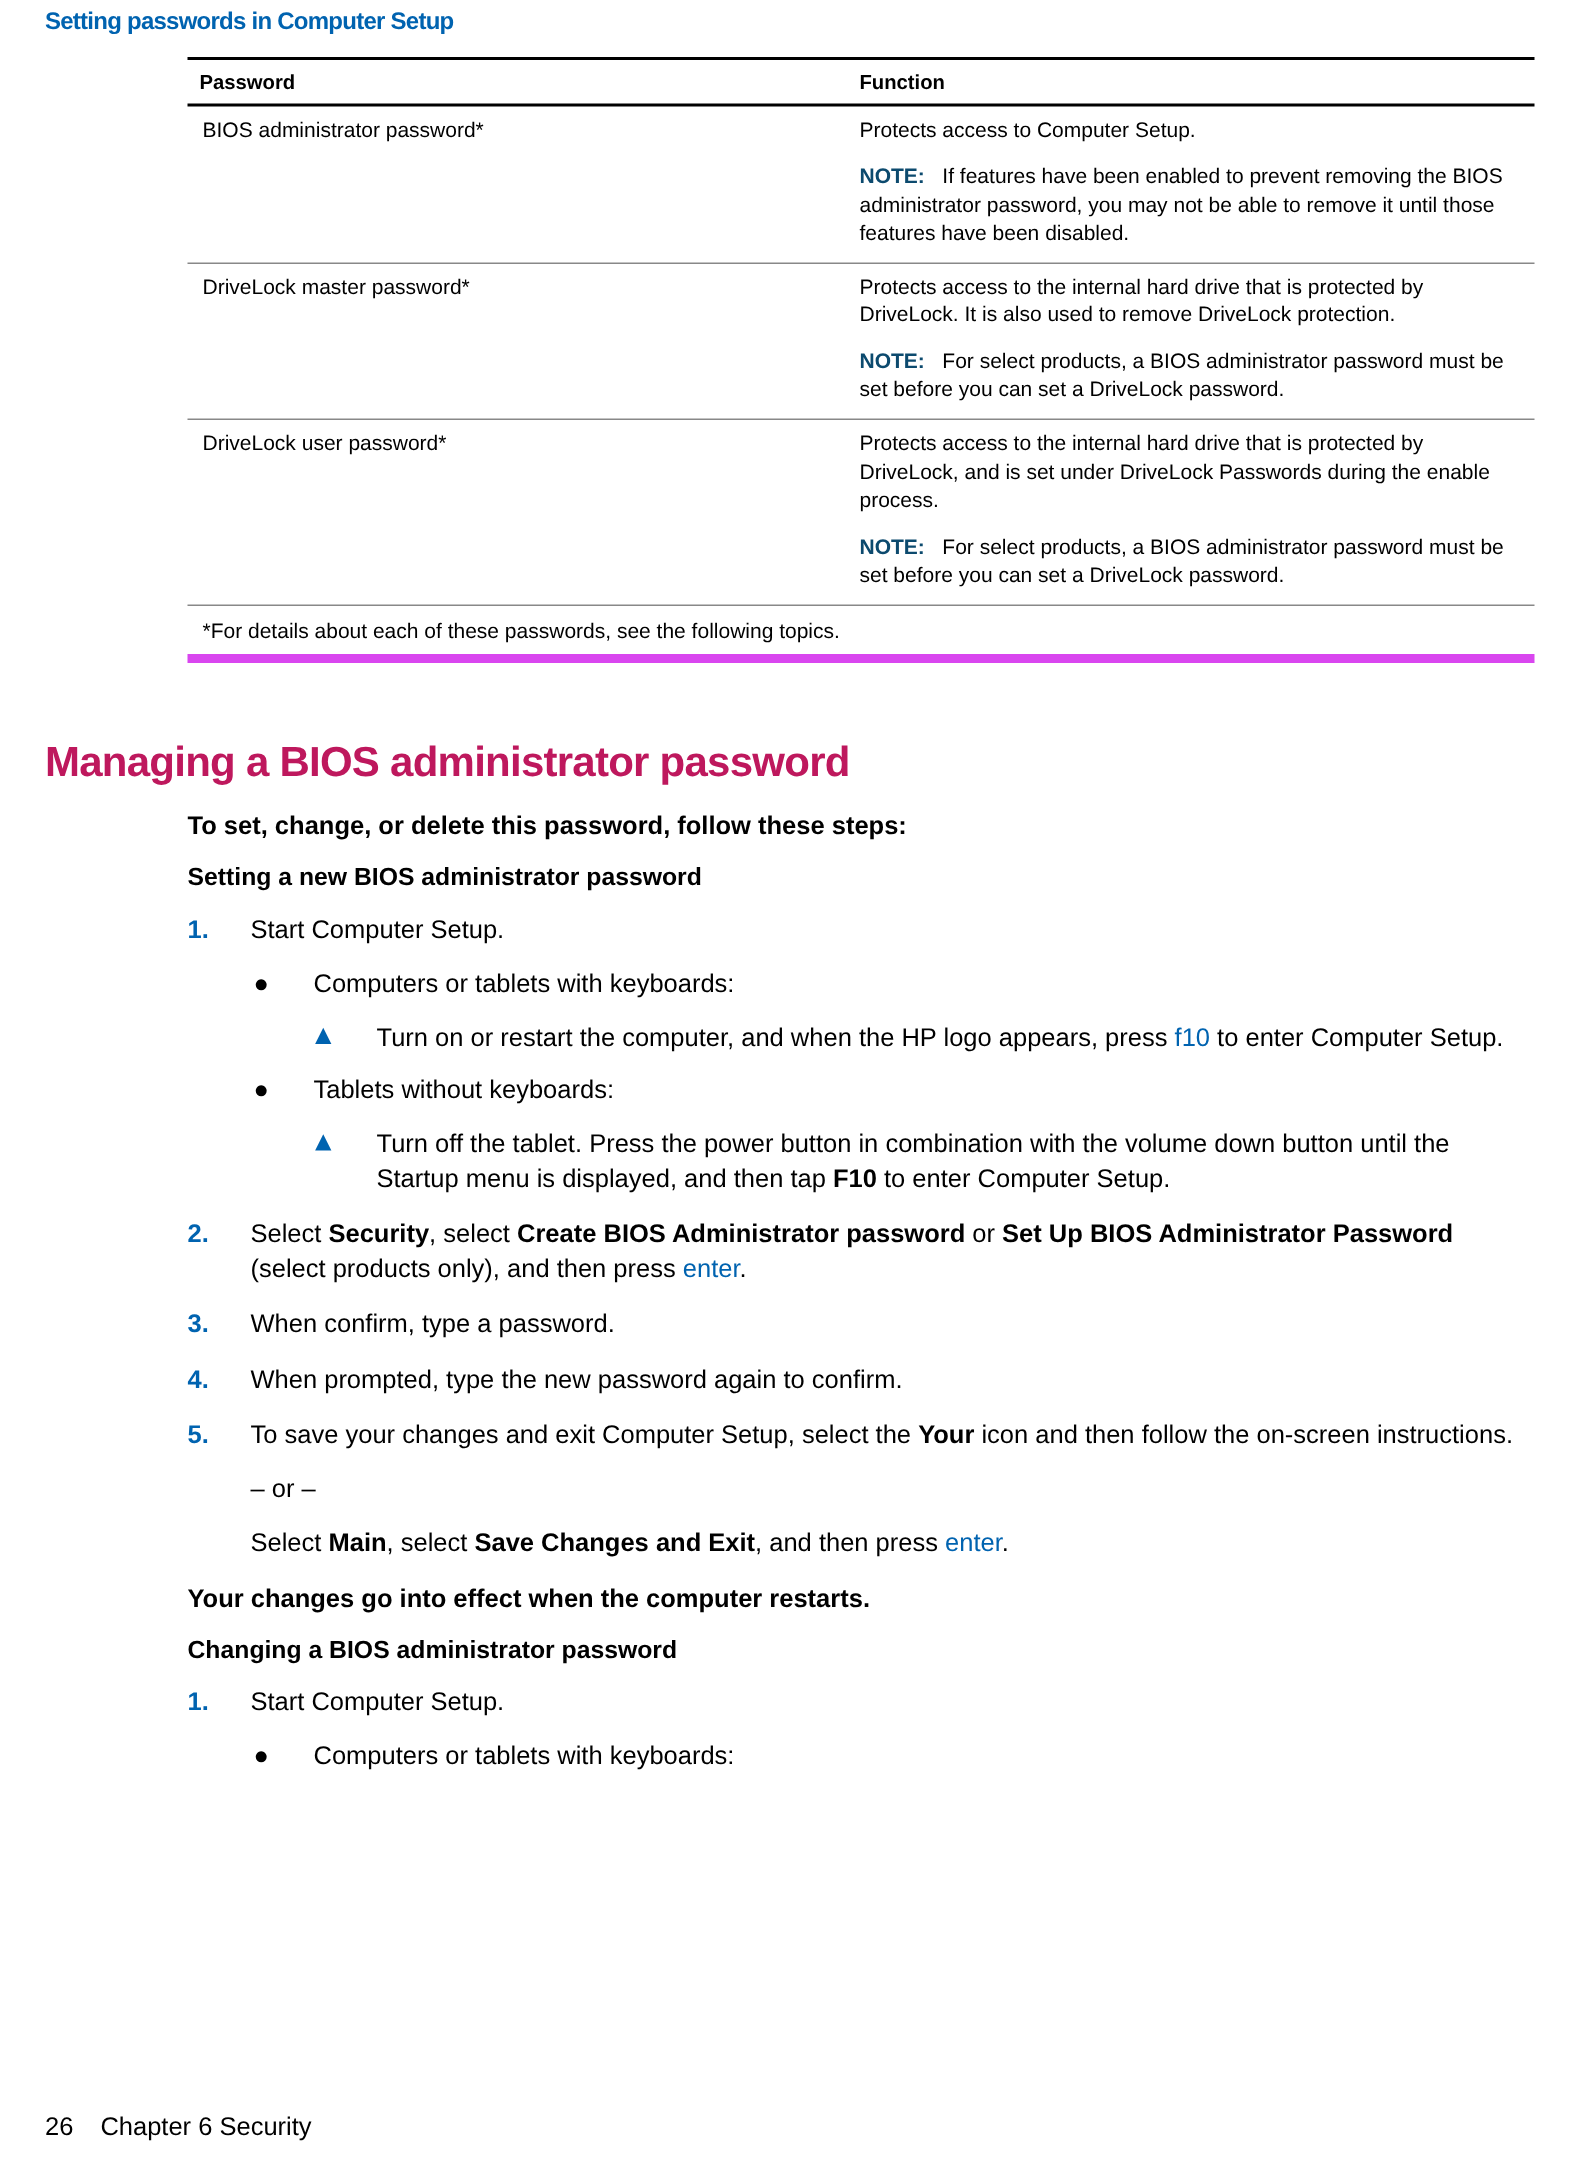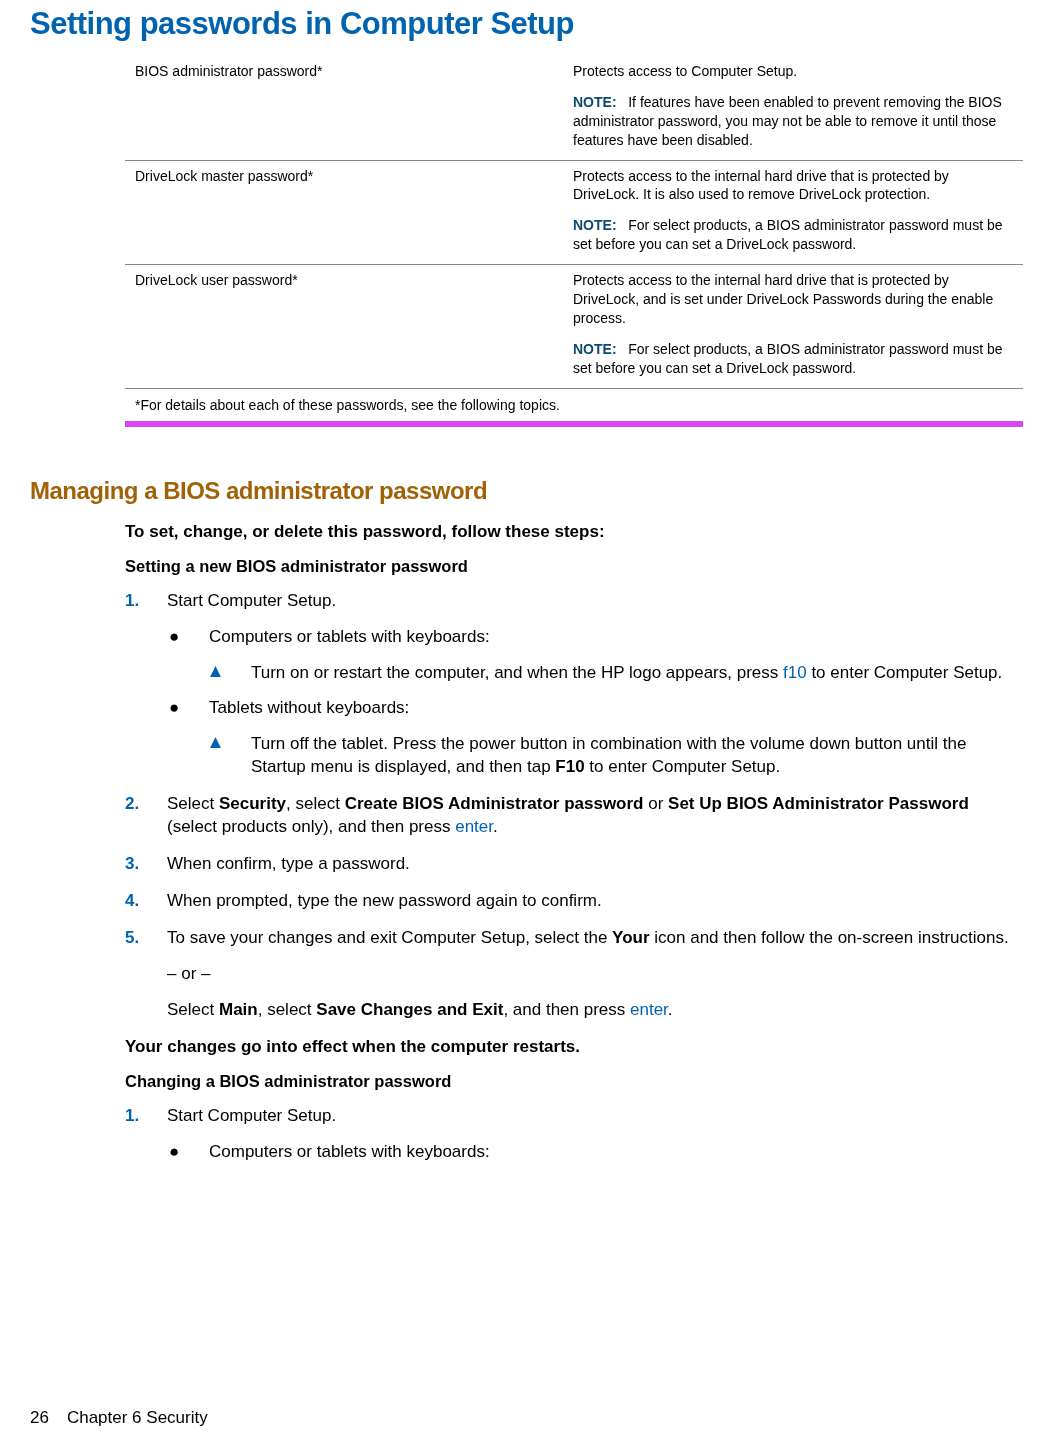--- a/index.html
+++ b/index.html
@@ -9,30 +9,30 @@
     color: #000;
     width: 1052px;
     min-height: 1446px;
     position: relative;
     padding: 0 30px;
   }
   .page-content { padding-top: 0; }
   h2.section-heading {
     color: #0063b0;
     font-weight: 900;
-    font-size: 31px;
+    font-size: 16px;
     font-family: Arial Black, Arial, sans-serif;
     letter-spacing: -0.5px;
     margin-bottom: 14px;
     margin-top: 6px;
   }
   h2.subsection-heading {
-    color: #a16207;
-    font-weight: 900;
-    font-size: 24px;
+    color: #be185d;
+    font-weight: 900;
+    font-size: 28px;
     font-family: Arial Black, Arial, sans-serif;
     letter-spacing: -0.5px;
     margin-top: 50px;
     margin-bottom: 16px;
   }
   
   .pw-table {
     margin-left: 95px;
     width: 898px;
   }
@@ -127,20 +127,24 @@
   .footer .pg { margin-right: 18px; }
 </style>
 </head>
 <body>
 
 <div class="page-content">
 
   <h2 class="section-heading">Setting passwords in Computer Setup</h2>
 
   <div class="pw-table">
+    <div class="pw-th-row">
+      <div class="pw-th col-pw">Password</div>
+      <div class="pw-th col-fn">Function</div>
+    </div>
 
     <div class="pw-row">
       <div class="cell col-pw">BIOS administrator password*</div>
       <div class="cell col-fn">
         <div>Protects access to Computer Setup.</div>
         <div class="note-block">
           <span class="note-label">NOTE:</span>&nbsp;&nbsp;&nbsp;<span>If features have been enabled to prevent removing the BIOS administrator password, you may not be able to remove it until those features have been disabled.</span>
         </div>
       </div>
     </div>

